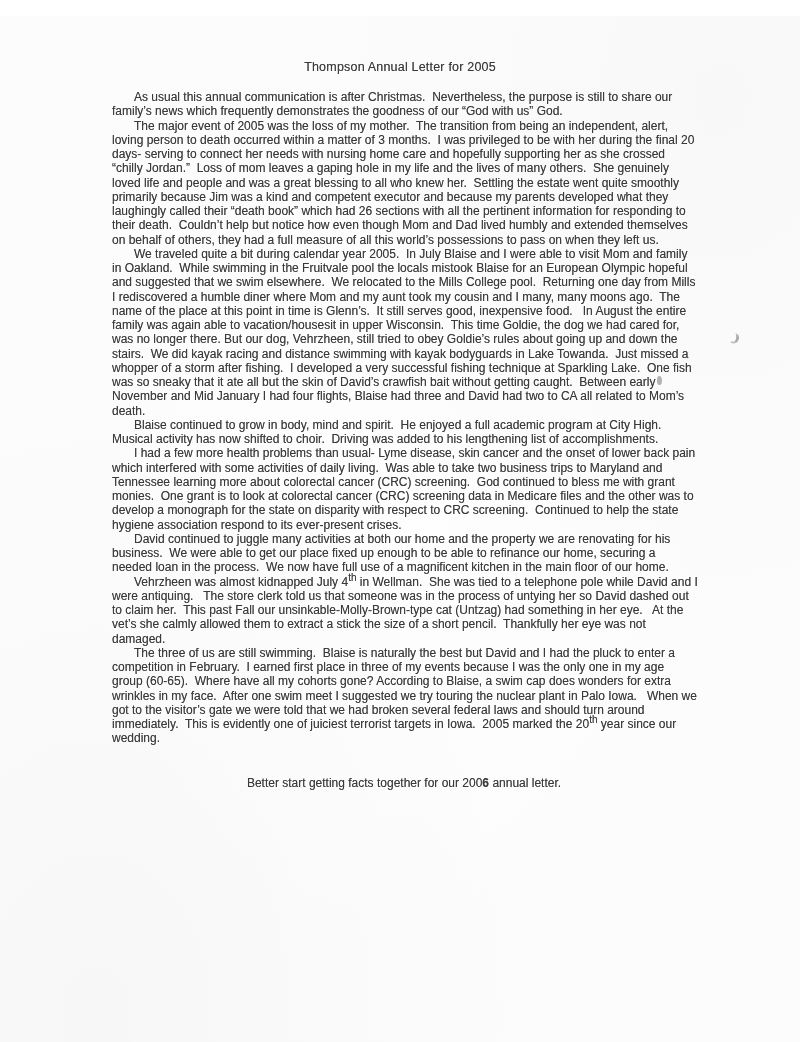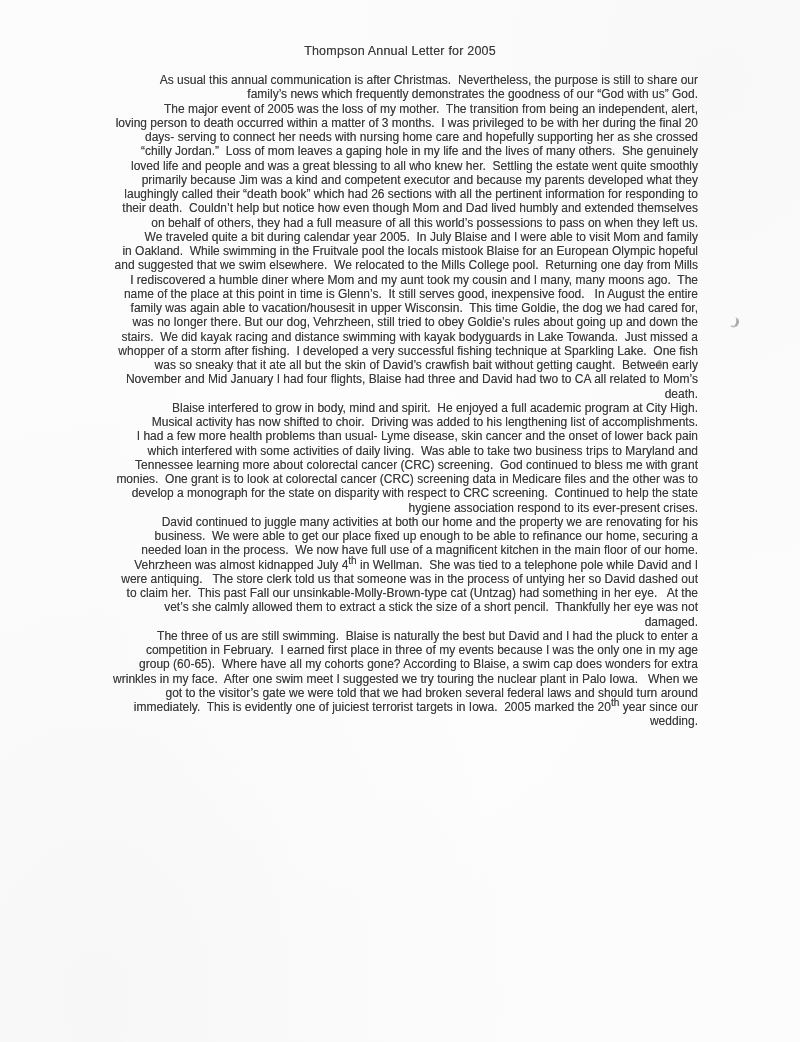--- a/index.html
+++ b/index.html
@@ -16,35 +16,34 @@
     width: 800px;
     height: 1042px;
     background-color: #fcfcfc;
     background-image:
       radial-gradient(ellipse at 12% 96%, rgba(0,0,0,0.020), transparent 45%),
       radial-gradient(ellipse at 90% 8%,  rgba(0,0,0,0.014), transparent 40%),
       radial-gradient(ellipse at 50% 50%, rgba(255,255,255,0.6), transparent 70%);
     color: #3a3a3a;
   }
   .title {
-    margin: 0;
+    margin: 16px;
     padding-top: 44px;
     text-align: center;
     font-size: 12.5px;
     font-weight: normal;
     letter-spacing: 0.2px;
     text-shadow: 0 0 0.35px rgba(50,50,50,0.55);
   }
   .letter-body {
     margin: 15px 8px 0 112px;
     width: 586px;
     font-size: 12px;
     line-height: 14.25px;
     text-shadow: 0 0 0.35px rgba(50,50,50,0.55);
-    text-align: right;
   }
   .para {
     margin: 0;
     text-indent: 22px;
     white-space: pre-wrap;
   }
   .para sup {
     font-size: 10px;
     line-height: 0;
     vertical-align: super;
@@ -80,21 +79,22 @@
 </style>
 </head>
 <body>
 
 <div class="sheet">
   <h1 class="title">Thompson Annual Letter for 2005</h1>
   <div class="letter-body">
       <p class="para"><span>As usual this annual communication is after Christmas.  Nevertheless, the purpose is still to share our family’s news which frequently demonstrates the goodness of our “God with us” God.</span></p>
       <p class="para"><span>The major event of 2005 was the loss of my mother.  The transition from being an independent, alert, loving person to death occurred within a matter of 3 months.  I was privileged to be with her during the final 20 days- serving to connect her needs with nursing home care and hopefully supporting her as she crossed “chilly Jordan.”  Loss of mom leaves a gaping hole in my life and the lives of many others.  She genuinely loved life and people and was a great blessing to all who knew her.  Settling the estate went quite smoothly primarily because Jim was a kind and competent executor and because my parents developed what they laughingly called their “death book” which had 26 sections with all the pertinent information for responding to their death.  Couldn’t help but notice how even though Mom and Dad lived humbly and extended themselves on behalf of others, they had a full measure of all this world’s possessions to pass on when they left us.</span></p>
       <p class="para"><span>We traveled quite a bit during calendar year 2005.  In July Blaise and I were able to visit Mom and family in Oakland.  While swimming in the Fruitvale pool the locals mistook Blaise for an European Olympic hopeful and suggested that we swim elsewhere.  We relocated to the Mills College pool.  Returning one day from Mills I rediscovered a humble diner where Mom and my aunt took my cousin and I many, many moons ago.  The name of the place at this point in time is Glenn’s.  It still serves good, inexpensive food.   In August the entire family was again able to vacation/housesit in upper Wisconsin.  This time Goldie, the dog we had cared for, was no longer there. But our dog, Vehrzheen, still tried to obey Goldie’s rules about going up and down the stairs.  We did kayak racing and distance swimming with kayak bodyguards in Lake Towanda.  Just missed a whopper of a storm after fishing.  I developed a very successful fishing technique at Sparkling Lake.  One fish was so sneaky that it ate all but the skin of David’s crawfish bait without getting caught.  Between early November and Mid January I had four flights, Blaise had three and David had two to CA all related to Mom’s death.</span></p>
-      <p class="para"><span>Blaise interfered to grow in body, mind and spirit.  He enjoyed a full academic program at City High.  Musical activity has now shifted to choir.  Driving was added to his lengthening list of accomplishments.</span></p>
+      <p class="para"><span>Blaise continued to grow in body, mind and spirit.  He enjoyed a full academic program at City High.  Musical activity has now shifted to choir.  Driving was added to his lengthening list of accomplishments.</span></p>
       <p class="para"><span>I had a few more health problems than usual- Lyme disease, skin cancer and the onset of lower back pain which interfered with some activities of daily living.  Was able to take two business trips to Maryland and Tennessee learning more about colorectal cancer (CRC) screening.  God continued to bless me with grant monies.  One grant is to look at colorectal cancer (CRC) screening data in Medicare files and the other was to develop a monograph for the state on disparity with respect to CRC screening.  Continued to help the state hygiene association respond to its ever-present crises.</span></p>
       <p class="para"><span>David continued to juggle many activities at both our home and the property we are renovating for his business.  We were able to get our place fixed up enough to be able to refinance our home, securing a needed loan in the process.  We now have full use of a magnificent kitchen in the main floor of our home.</span></p>
       <p class="para"><span>Vehrzheen was almost kidnapped July 4</span><sup>th</sup><span> in Wellman.  She was tied to a telephone pole while David and I were antiquing.   The store clerk told us that someone was in the process of untying her so David dashed out to claim her.  This past Fall our unsinkable-Molly-Brown-type cat (Untzag) had something in her eye.   At the vet’s she calmly allowed them to extract a stick the size of a short pencil.  Thankfully her eye was not damaged.</span></p>
       <p class="para"><span>The three of us are still swimming.  Blaise is naturally the best but David and I had the pluck to enter a competition in February.  I earned first place in three of my events because I was the only one in my age group (60-65).  Where have all my cohorts gone? According to Blaise, a swim cap does wonders for extra wrinkles in my face.  After one swim meet I suggested we try touring the nuclear plant in Palo Iowa.   When we got to the visitor’s gate we were told that we had broken several federal laws and should turn around immediately.  This is evidently one of juiciest terrorist targets in Iowa.  2005 marked the 20</span><sup>th</sup><span> year since our wedding.</span></p>
     </div>
+  <p class="closing"><span>Better start getting facts together for our 200</span><b>6</b><span> annual letter.</span></p>
   <span class="artifact artifact-comma"></span>
   <span class="artifact artifact-smudge"></span>
 </div>
 
 </body></html>

